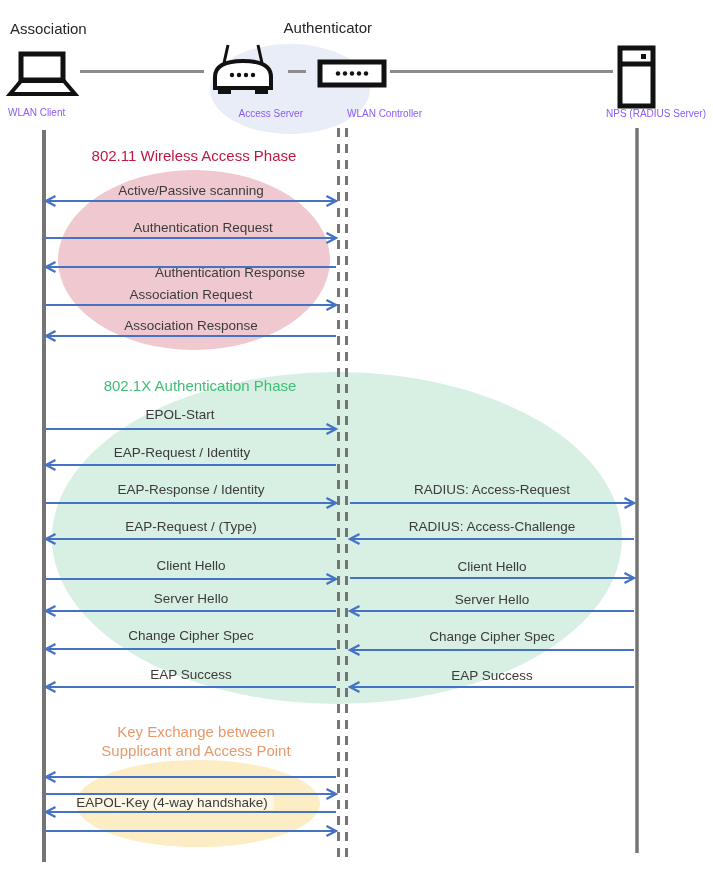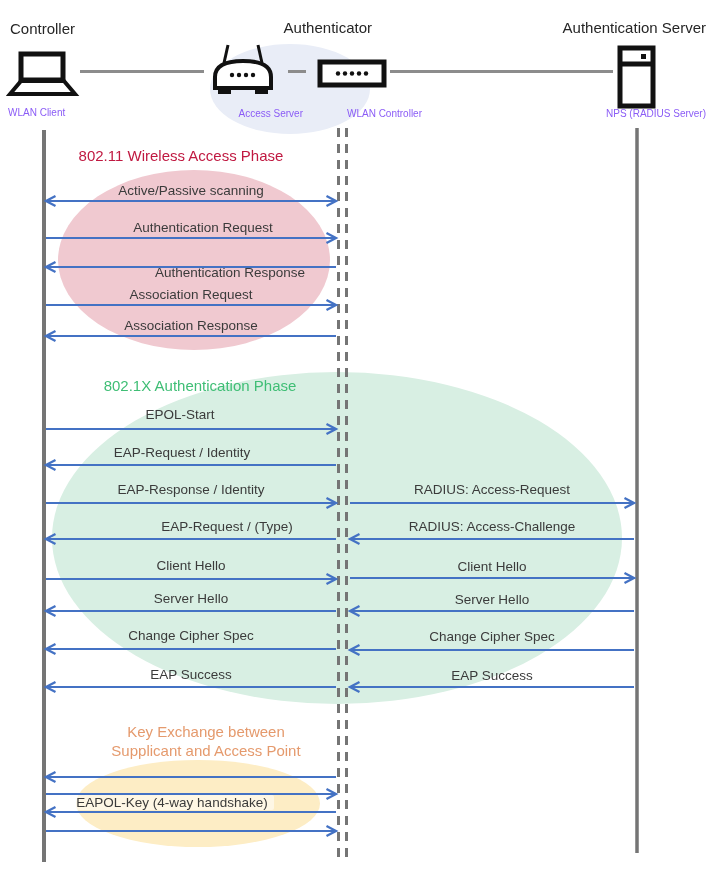--- a/index.html
+++ b/index.html
@@ -8,21 +8,21 @@
     font-family:"Liberation Sans", sans-serif; overflow:hidden;
   }
   
   .role-label{position:absolute; font-size:15px; color:#262626;}
   .device-label{position:absolute; font-size:10px; color:#8b5cf6;}
   .center{text-align:right;}
   .right{text-align:right;}
   .phase-title{position:absolute; font-size:15px; text-align:center; line-height:19px; z-index:3;}
   .p1-title{color:var(--p1);}
   .p2-title{color:var(--p2);}
-  .p3-title{color:var(--p3);padding-left:10px;}
+  .p3-title{color:var(--p3);}
   .msg-label{
     position:absolute; font-size:13.5px; color:var(--msgtext);
     text-align:center; z-index:3; line-height:18px; white-space:nowrap;
   }
   .msg-label span.bg{background:rgba(255,255,255,0.55); padding:0 6px; border-radius:2px;}
   
   .ellipse{position:absolute; border-radius:50%; z-index:1;}
   #hub-ellipse{left:210px; top:44px; width:160px; height:90px; background:var(--hub); z-index:0;}
   #p1-ellipse{left:58px;  top:170px; width:272px; height:180px; background:var(--p1fill);}
   #p2-ellipse{left:52px;  top:372px; width:570px; height:332px; background:var(--p2fill);}
@@ -31,23 +31,22 @@
   .icon{position:absolute; z-index:3;}
   #arrow-layer{position:absolute; left:0; top:0; z-index:2; pointer-events:none;}
   .msg-line{stroke:var(--arrow); stroke-width:2.1;}
   .lifeline{stroke:var(--lifeline);}
 </style>
 </head>
 <body>
 
 <div id="stage" style="--arrow: #4472C4; --lifeline: #757575; --msgtext: #3B3B3B; --p1: #C01941; --p1fill: #F0C9D0; --p2: #3FBE75; --p2fill: #D8EFE3; --p3: #E59A6D; --p3fill: #FDEDC5; --hub: #E9EDF7;">
 
-  <div class="role-label" style="left:10px; top:20px;">Controller</div>
+  <div class="role-label" style="left:10px; top:20px;">Association</div>
   <div class="role-label center" style="left:232px; top:19px; width:140px;">Authenticator</div>
-  <div class="role-label right" style="left:516px; top:19px; width:190px;">Authentication Server</div>
 
   <div class="ellipse" id="hub-ellipse"></div>
 
   <svg class="icon" style="left:6px; top:50px;" width="80" height="50" viewBox="0 0 80 50">
     <rect x="15" y="4" width="42" height="26" fill="#ffffff" stroke="#111111" stroke-width="5"></rect>
     <path d="M4 44 L69 44 L58 31 L15 31 Z" fill="#ffffff" stroke="#111111" stroke-width="4"></path>
   </svg>
 
   <svg class="icon" style="left:207px; top:42px;" width="72" height="58" viewBox="0 0 72 58">
     <line x1="21" y1="3" x2="17" y2="21" stroke="#111111" stroke-width="3"></line>
@@ -82,21 +81,21 @@
 
   <div class="device-label" style="left:8px; top:107px;">WLAN Client</div>
   <div class="device-label center" style="left:183px; top:108px; width:120px;">Access Server</div>
   <div class="device-label center" style="left:302px; top:108px; width:120px;">WLAN Controller</div>
   <div class="device-label right" style="left:546px; top:108px; width:160px;">NPS (RADIUS Server)</div>
 
   <div class="ellipse" id="p1-ellipse"></div>
   <div class="ellipse" id="p2-ellipse"></div>
   <div class="ellipse" id="p3-ellipse"></div>
 
-  <div class="phase-title p1-title" style="left:31px; top:146px; width:300px;">802.11 Wireless Access Phase</div>
+  <div class="phase-title p1-title" style="left:44px; top:146px; width:300px;">802.11 Wireless Access Phase</div>
   <div class="phase-title p2-title" style="left:50px; top:376px; width:300px;">802.1X Authentication Phase</div>
   <div class="phase-title p3-title" style="left:46px; top:722px; width:300px;">
     <span style="display:block;">Key Exchange between</span>
     <span style="display:block;">Supplicant and Access Point</span>
   </div>
 
   <svg id="arrow-layer" width="713" height="875" viewBox="0 0 713 875">
     <defs>
       <marker id="ah" markerUnits="userSpaceOnUse" markerWidth="15" markerHeight="15" refX="11.5" refY="7" orient="auto-start-reverse">
         <path d="M2 2 L11.5 7 L2 12" fill="none" style="stroke:var(--arrow)" stroke-width="2.3"></path>
@@ -132,21 +131,21 @@
     </svg>
 
 <div class="msg-label" style="left: 46px; width: 290px; top: 182px;"><span>Active/Passive scanning</span></div>
     <div class="msg-label" style="left: 46px; width: 314px; top: 219px;"><span>Authentication Request</span></div>
     <div class="msg-label" style="left: 46px; width: 290px; top: 264px; margin-left: 39px;"><span>Authentication Response</span></div>
     <div class="msg-label" style="left: 46px; width: 290px; top: 286px;"><span>Association Request</span></div>
     <div class="msg-label" style="left: 46px; width: 290px; top: 317px;"><span>Association Response</span></div>
     <div class="msg-label" style="left: 35px; width: 290px; top: 406px;"><span>EPOL-Start</span></div>
     <div class="msg-label" style="left: 46px; width: 272px; top: 444px;"><span>EAP-Request / Identity</span></div>
     <div class="msg-label" style="left: 46px; width: 290px; top: 481px;"><span>EAP-Response / Identity</span></div>
-    <div class="msg-label" style="left: 46px; width: 290px; top: 518px; padding-left: 36px;"><span>EAP-Request / (Type)</span></div>
+    <div class="msg-label" style="left: 46px; width: 290px; top: 518px;"><span>EAP-Request / (Type)</span></div>
     <div class="msg-label" style="left: 46px; width: 290px; top: 557px;"><span>Client Hello</span></div>
     <div class="msg-label" style="left: 46px; width: 290px; top: 590px;"><span>Server Hello</span></div>
     <div class="msg-label" style="left: 46px; width: 290px; top: 627px;"><span>Change Cipher Spec</span></div>
     <div class="msg-label" style="left: 46px; width: 290px; top: 666px;"><span>EAP Success</span></div>
     <div class="msg-label" style="left: 350px; width: 284px; top: 481px;"><span>RADIUS: Access-Request</span></div>
     <div class="msg-label" style="left: 350px; width: 284px; top: 518px;"><span>RADIUS: Access-Challenge</span></div>
     <div class="msg-label" style="left: 350px; width: 284px; top: 558px;"><span>Client Hello</span></div>
     <div class="msg-label" style="left: 350px; width: 284px; top: 591px;"><span>Server Hello</span></div>
     <div class="msg-label" style="left: 350px; width: 284px; top: 628px;"><span>Change Cipher Spec</span></div>
     <div class="msg-label" style="left: 350px; width: 284px; top: 667px;"><span>EAP Success</span></div>

